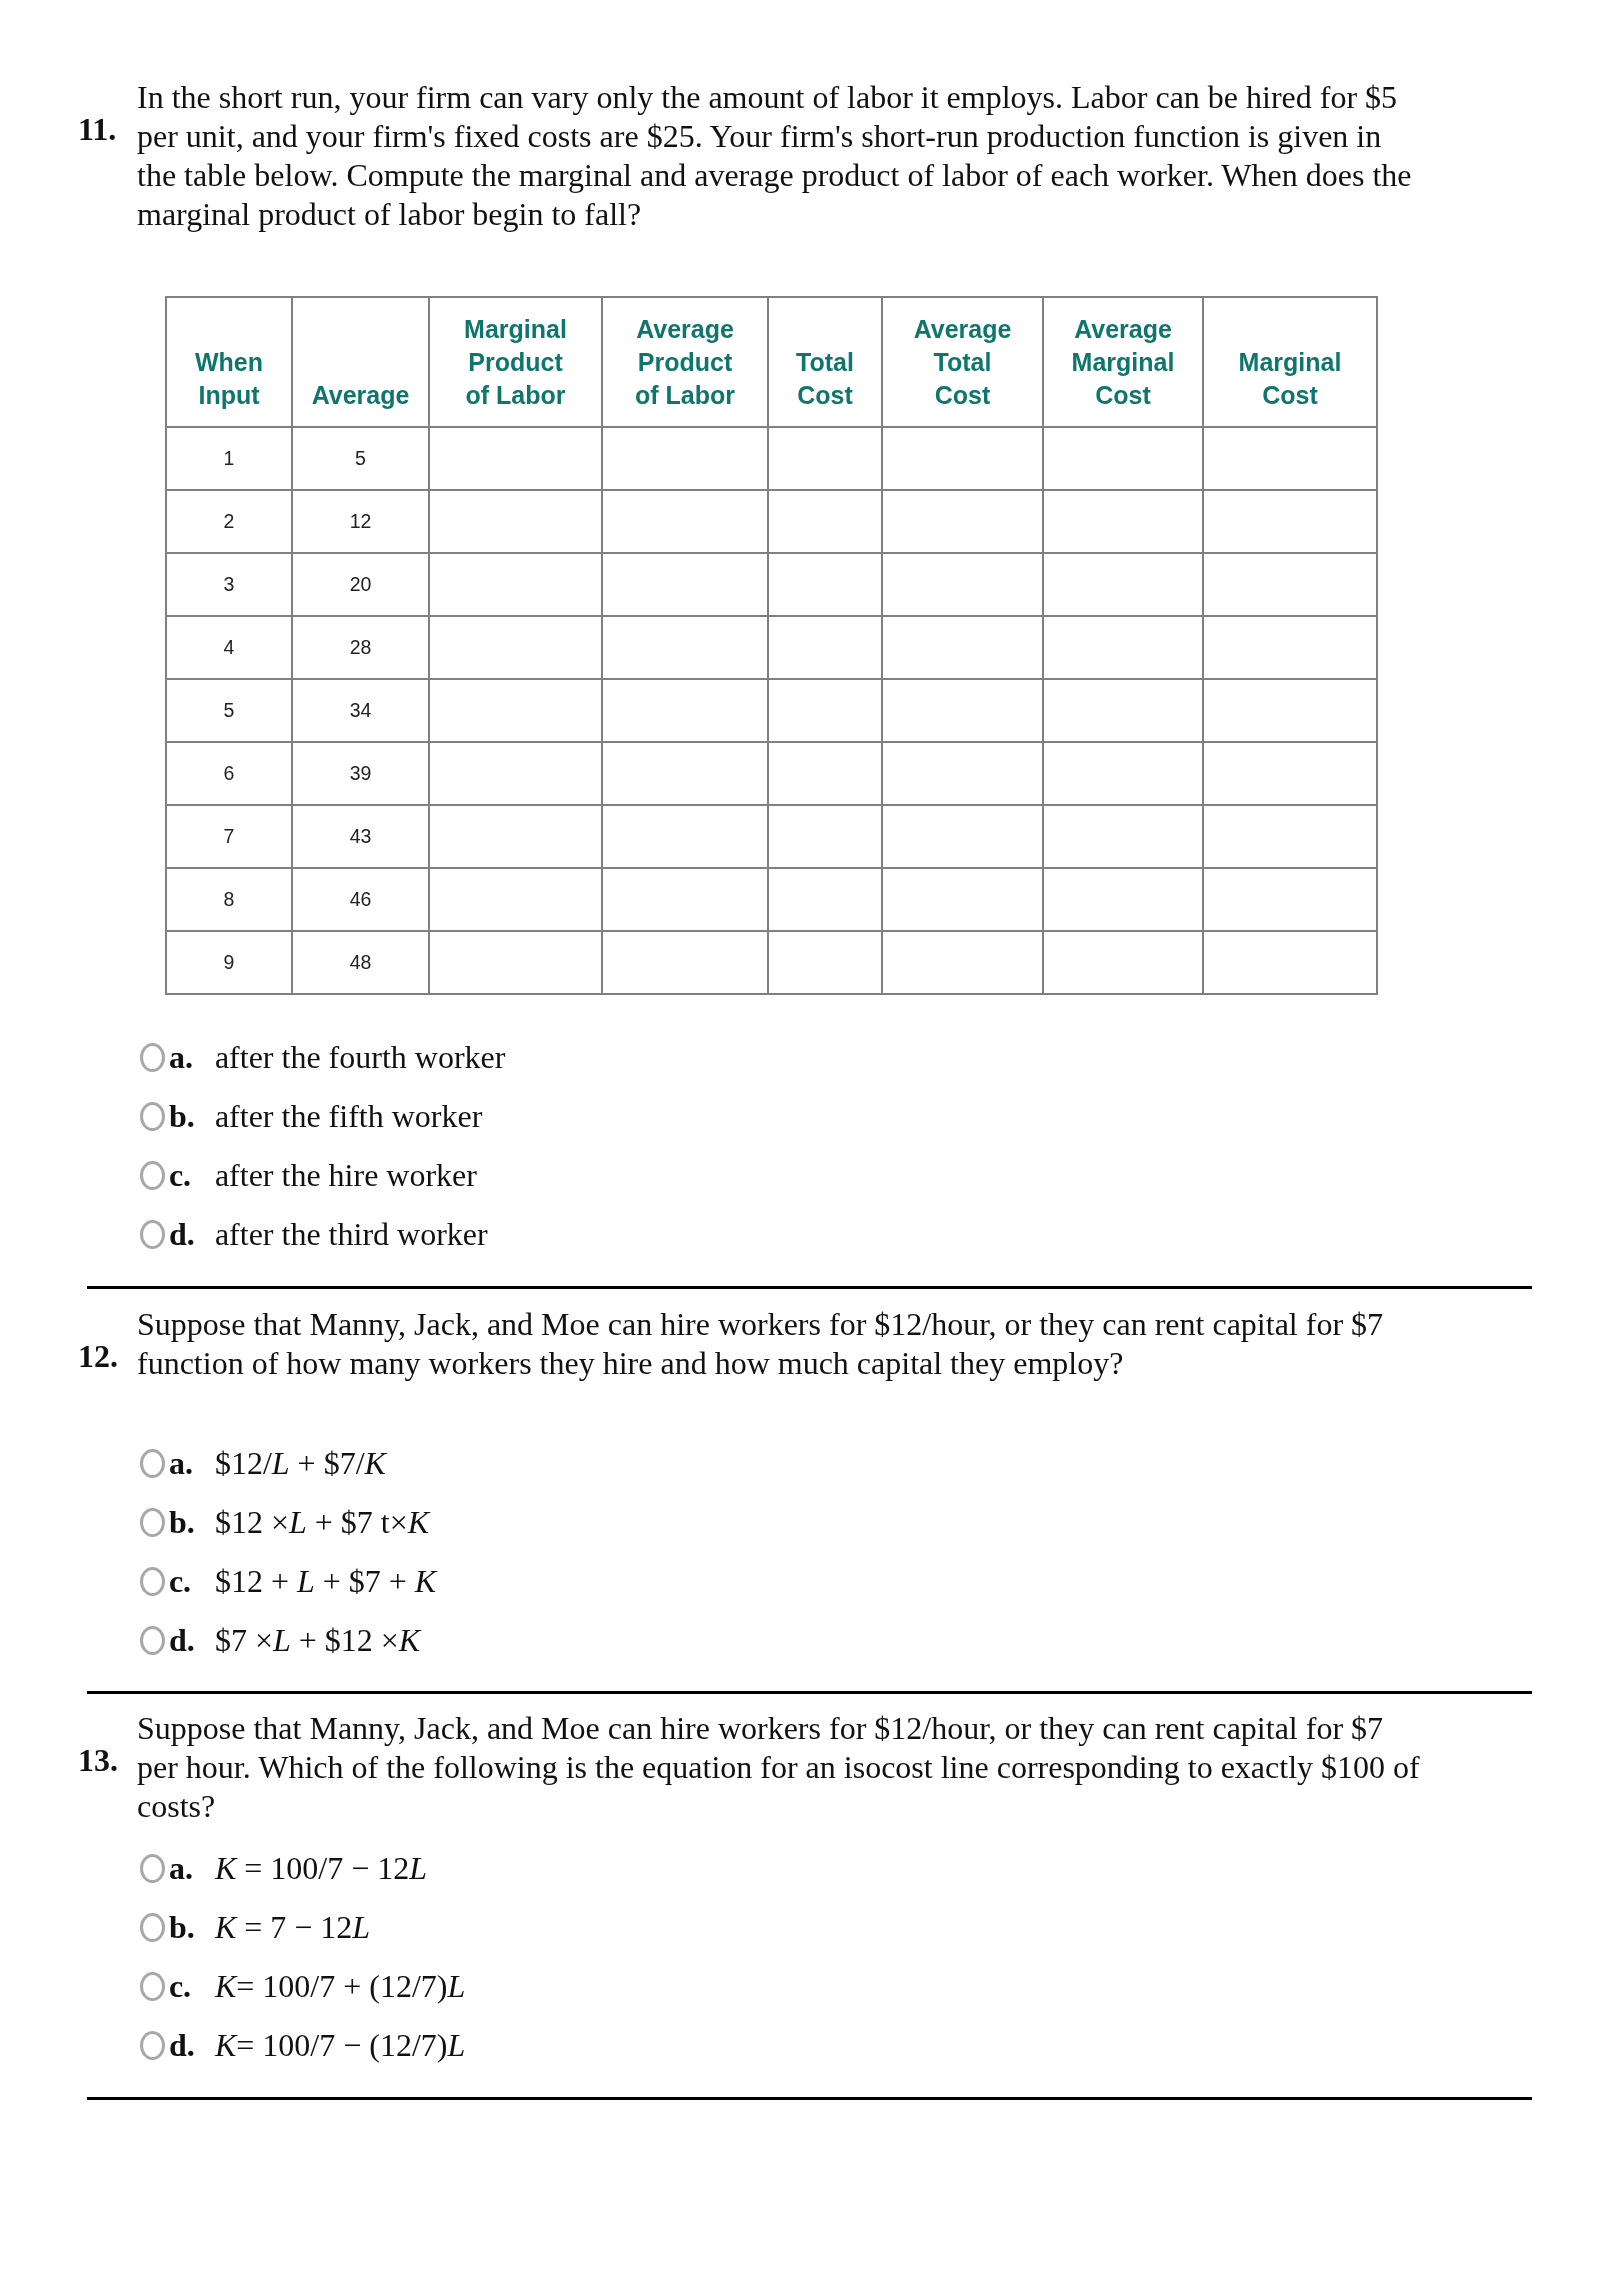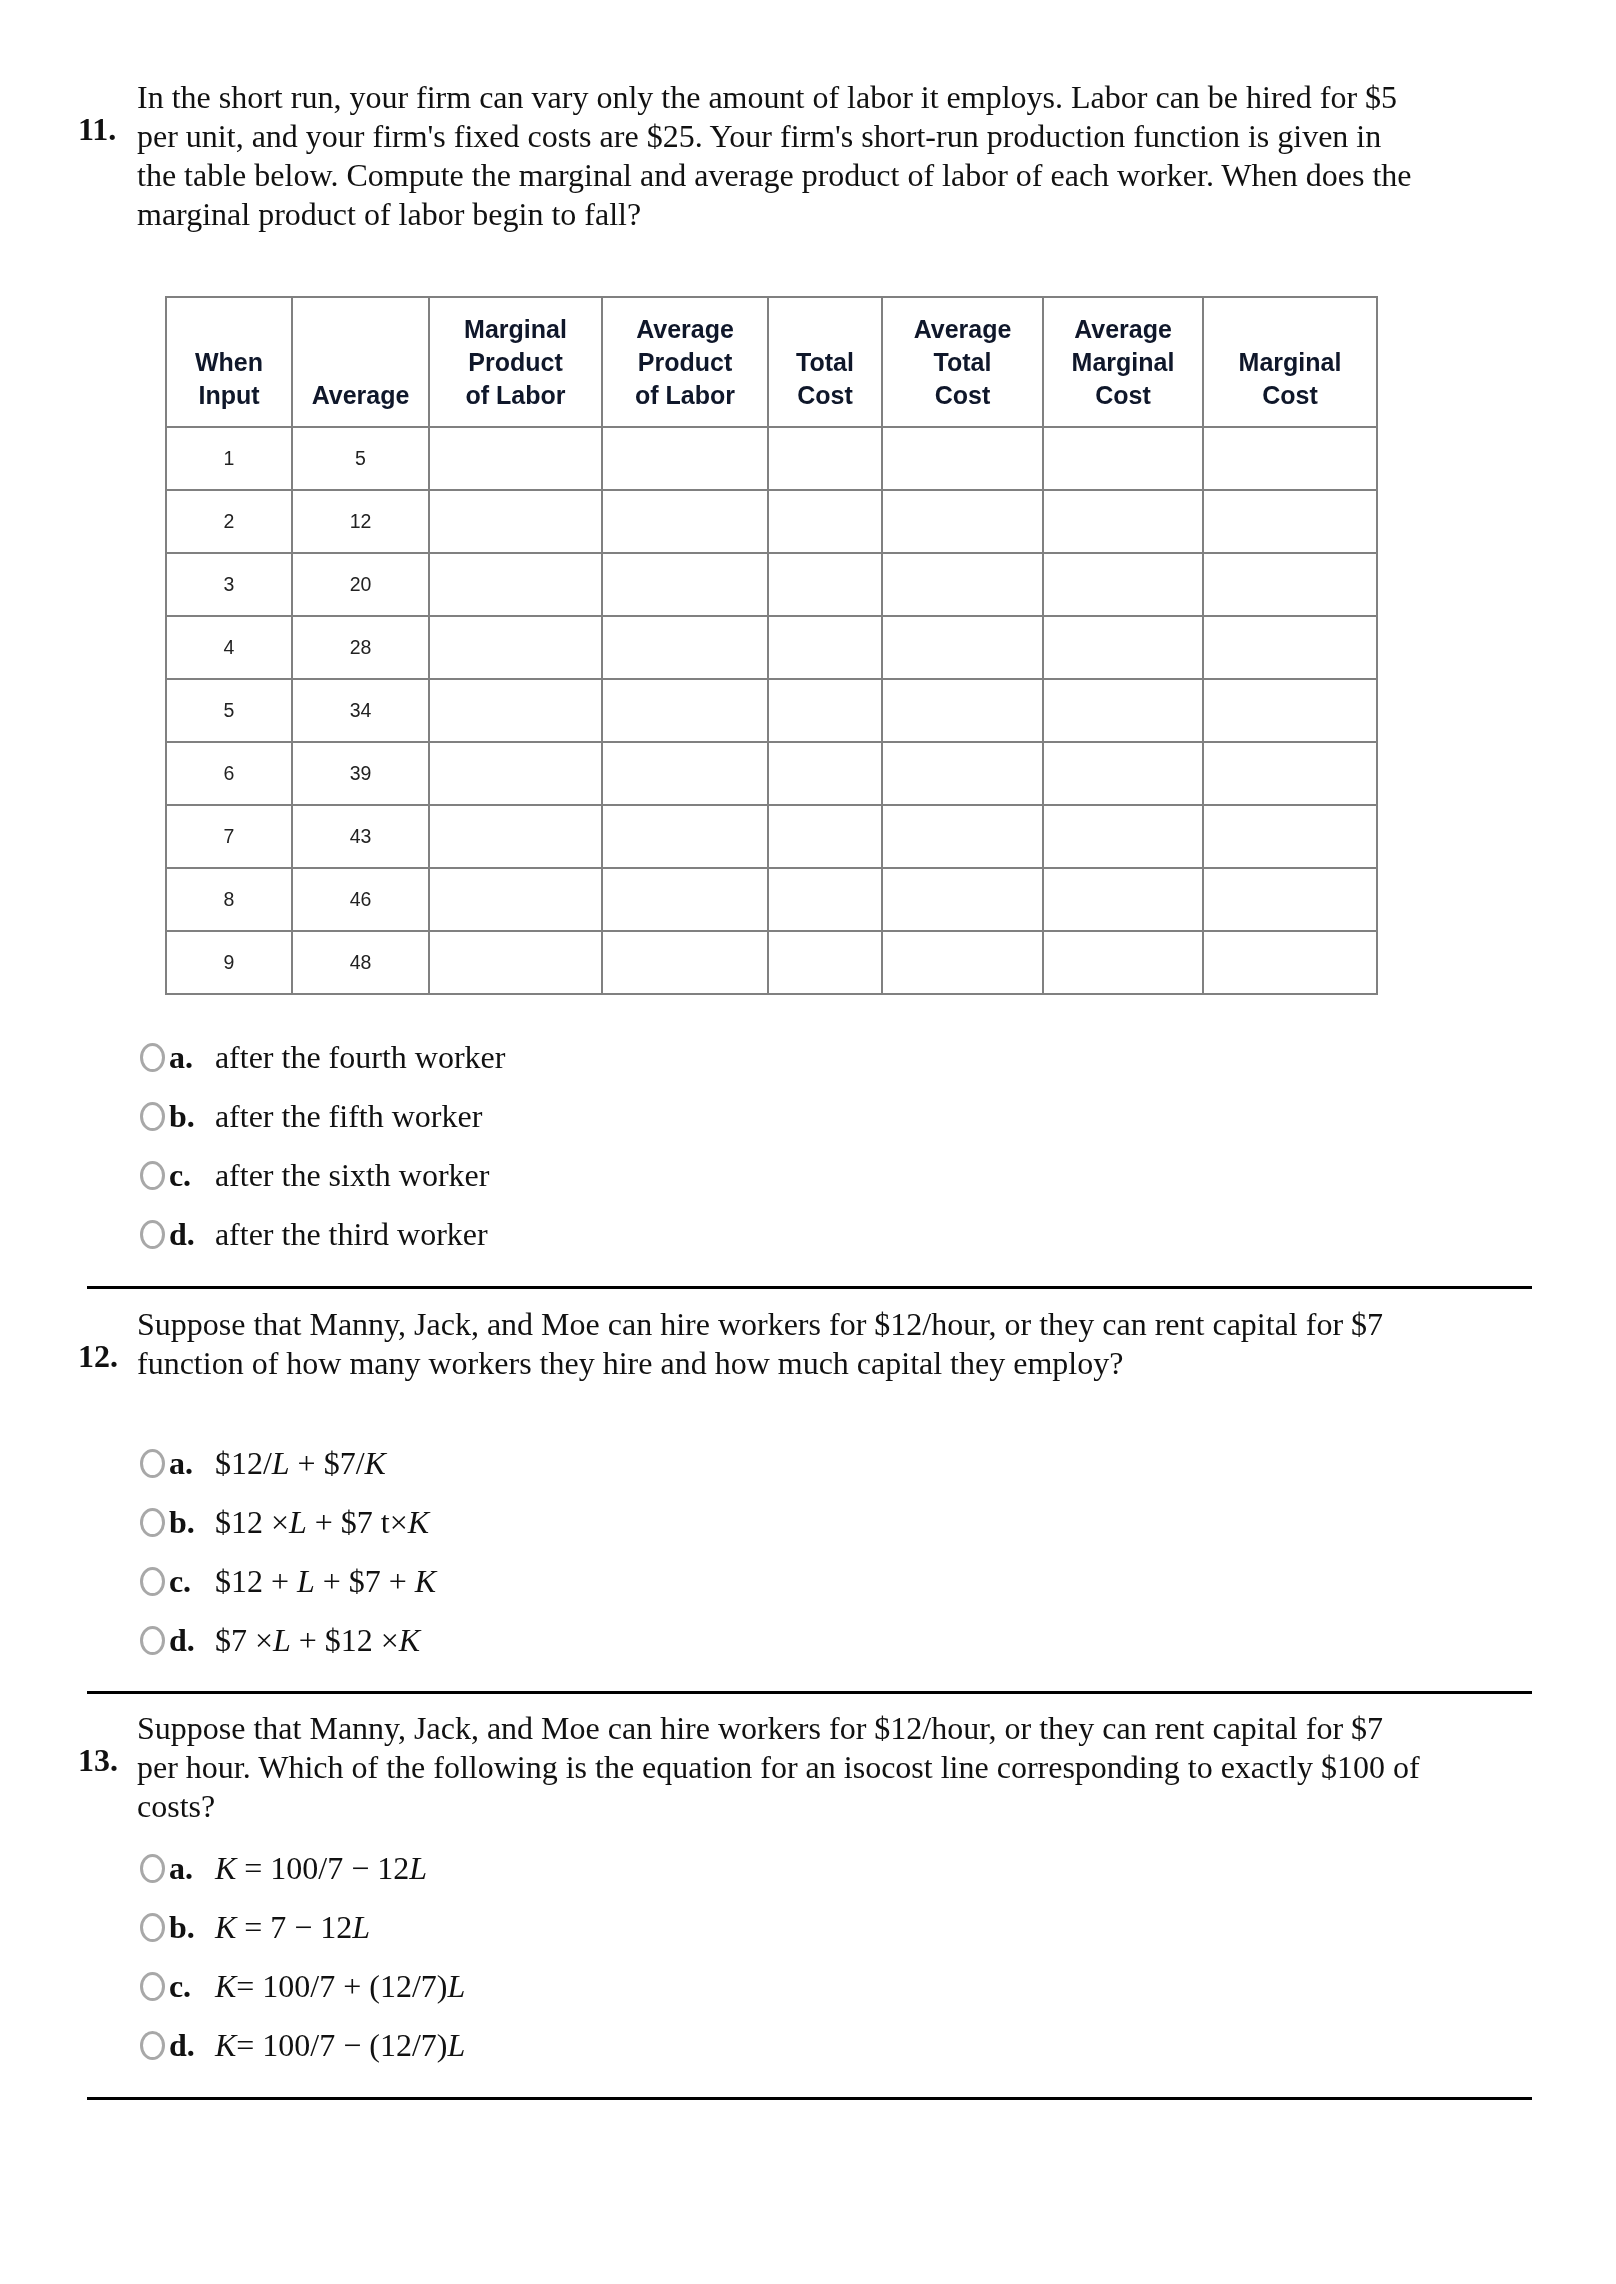--- a/index.html
+++ b/index.html
@@ -12,21 +12,21 @@
   .q-num { position: absolute; left: 0; top: 0; font-weight: bold; margin-top: 32px; }
   .divider { position: absolute; left: 87px; width: 1445px; height: 3.3px; background: #000; }
 
   table.prod {
     position: absolute; left: 165px; top: 296px;
     border-collapse: collapse; font-family: "Liberation Sans", "DejaVu Sans", sans-serif;
   }
   table.prod th, table.prod td { border: 2px solid #808080; text-align: center; padding: 0; }
   table.prod th {
     font-weight: bold; font-size: 25px; line-height: 33px; height: 128px;
-    vertical-align: middle; color: #0f172a;
+    vertical-align: middle; color: #0f766e;
   }
   table.prod td { height: 61px; font-size: 19.5px; color: #222; }
   .hdr-line { display: block; }
 
   .opts { position: absolute; left: 140px; }
   .opt { display: flex; align-items: center; height: 59px; font-size: 32px; }
   .radio {
     width: 25px; height: 29px; border-radius: 50%;
     border: 3.9px solid #a8a8a8; box-sizing: border-box; margin-right: 3.9px; cursor: pointer;
     background: #fff;
@@ -193,21 +193,21 @@
       <span class="opt-text">after the fourth worker</span>
     </div>
   <div class="opt">
       <span class="radio"></span>
       <span class="opt-letter">b.</span>
       <span class="opt-text">after the fifth worker</span>
     </div>
   <div class="opt">
       <span class="radio"></span>
       <span class="opt-letter">c.</span>
-      <span class="opt-text">after the sixth worker</span>
+      <span class="opt-text">after the hire worker</span>
     </div>
   <div class="opt">
       <span class="radio"></span>
       <span class="opt-letter">d.</span>
       <span class="opt-text">after the third worker</span>
     </div>
 </div>
 
 <div class="divider" style="top:1286px;"></div>
 

